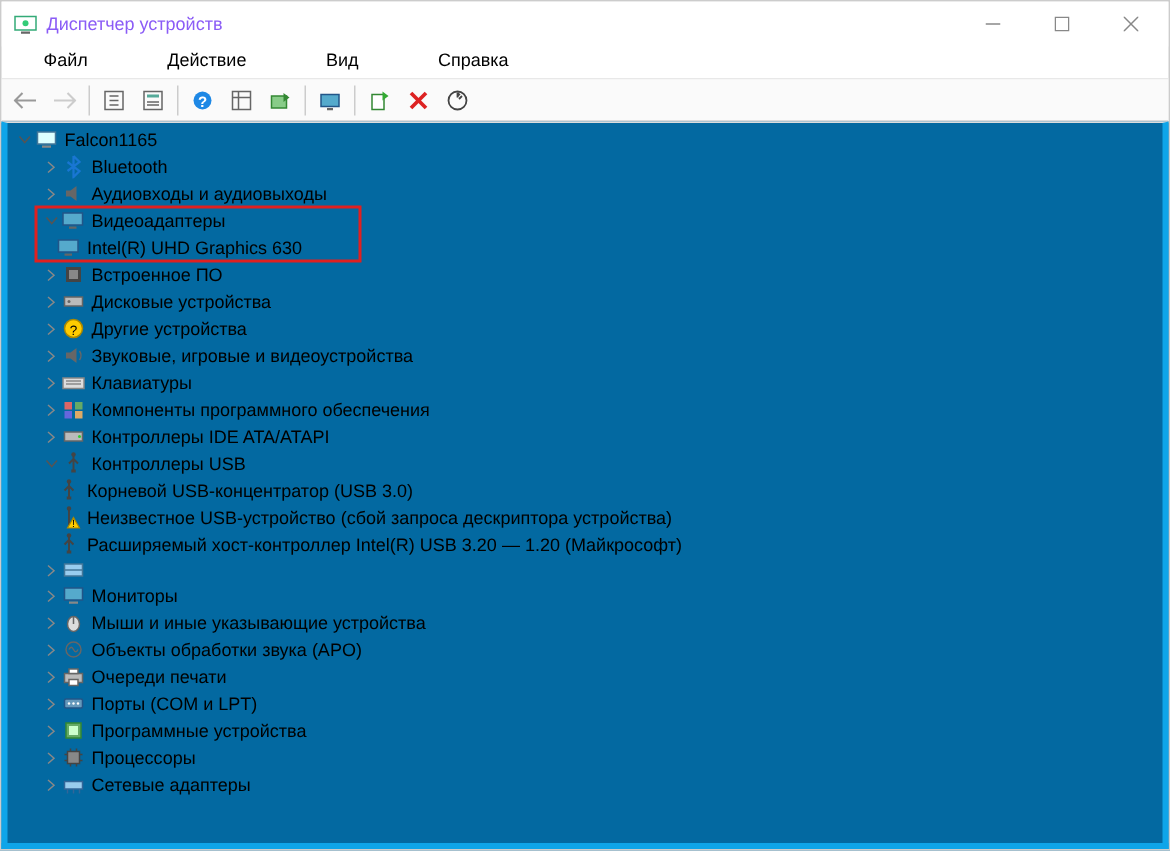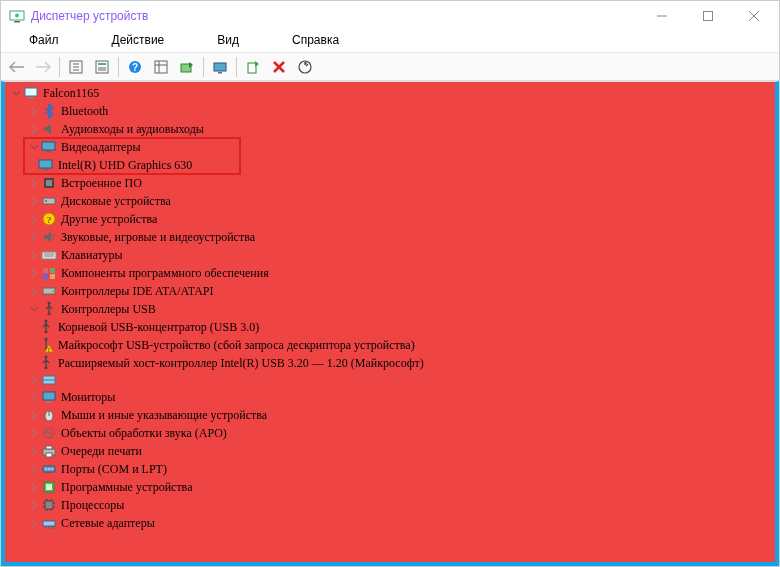--- a/index.html
+++ b/index.html
@@ -7,21 +7,21 @@
 .titlebar { height: 30px; display: flex; align-items: center; padding: 0 2px 0 8px; background: #fff; }
 .titlebar .icon { width: 16px; height: 16px; margin-right: 6px; display: inline-flex; align-items: center; justify-content: center; }
 .titlebar .title { flex: 1; font-size: 12px; color: #8b5cf6; }
 .win-btns { display: flex; }
 .win-btn { width: 46px; height: 30px; display: flex; align-items: center; justify-content: center; color: #888; }
 .menubar { height: 22px; display: flex; align-items: flex-start; padding: 0 20px; border-bottom: 1px solid #e8e8e8; gap: 37px; }
 .menu-item { padding: 2px 8px; font-size: 12px; }
 .toolbar { height: 28px; display: flex; align-items: center; padding: 0 4px; gap: 2px; border-bottom: 1px solid #ddd; background: #fafafa; }
 .tool-btn { width: 24px; height: 24px; display: flex; align-items: center; justify-content: center; border: 1px solid transparent; }
 .tool-sep { width: 1px; height: 20px; background: #ccc; margin: 0 2px; }
-.tree-area { position: absolute; top: 81px; left: 1px; right: 1px; bottom: 1px; border: 4px solid #0ea5e9; border-top: 1px solid #ddd; overflow-y: auto; overflow-x: hidden; background: #ef4444; font-family: Liberation Serif, serif; }
+.tree-area { position: absolute; top: 81px; left: 1px; right: 1px; bottom: 1px; border: 4px solid #0ea5e9; border-top: 1px solid #ddd; overflow-y: auto; overflow-x: hidden; background: #0369a1; }
 .tree { padding: 2px 0; }
 .node { white-space: nowrap; font-size: 12px; line-height: 18px; display: flex; align-items: center; }
 .node .chev { width: 14px; height: 14px; display: inline-flex; align-items: center; justify-content: center; color: #555; margin-right: 0px; }
 .node .dev-icon { width: 16px; height: 16px; display: inline-flex; align-items: center; justify-content: center; margin-right: 4px; flex-shrink: 0; }
 .node .label { color: #000; }
 .indent0 { padding-left: 4px; }
 .indent1 { padding-left: 22px; }
 .indent2 { padding-left: 19px; }
 .highlight-box { position: absolute; border: 2px solid #e02020; pointer-events: none; }
 .tree-wrap { position: relative; }
@@ -362,21 +362,21 @@
             <svg width="9" height="9"></svg>
           </span>
   <span class="dev-icon">
             <svg width="16" height="16">
               <path d="M8 2 L8 13" stroke="#444" fill="none" stroke-width="1.3"></path>
               <circle cx="8" cy="2" r="1.5" fill="#444"></circle>
               <path d="M11 8 L15 15 L7 15 Z" fill="#fc0" stroke="#a80" stroke-width="0.8"></path>
               <text x="11" y="14.5" text-anchor="middle" font-size="7" fill="#000">!</text>
             </svg>
           </span>
-  <span class="label">Майкрософт USB-устройство (сбой запроса дескриптора устройства)</span>
+  <span class="label">Неизвестное USB-устройство (сбой запроса дескриптора устройства)</span>
 </div>
 
 <div class="node indent2">
   <span class="chev" style="visibility:hidden">
             <svg width="9" height="9"></svg>
           </span>
   <span class="dev-icon">
             <svg width="16" height="16">
               <path d="M8 2 L8 13 M8 5 L5 8 M8 5 L11 8" stroke="#444" fill="none" stroke-width="1.3"></path>
               <circle cx="8" cy="2" r="1.5" fill="#444"></circle>

